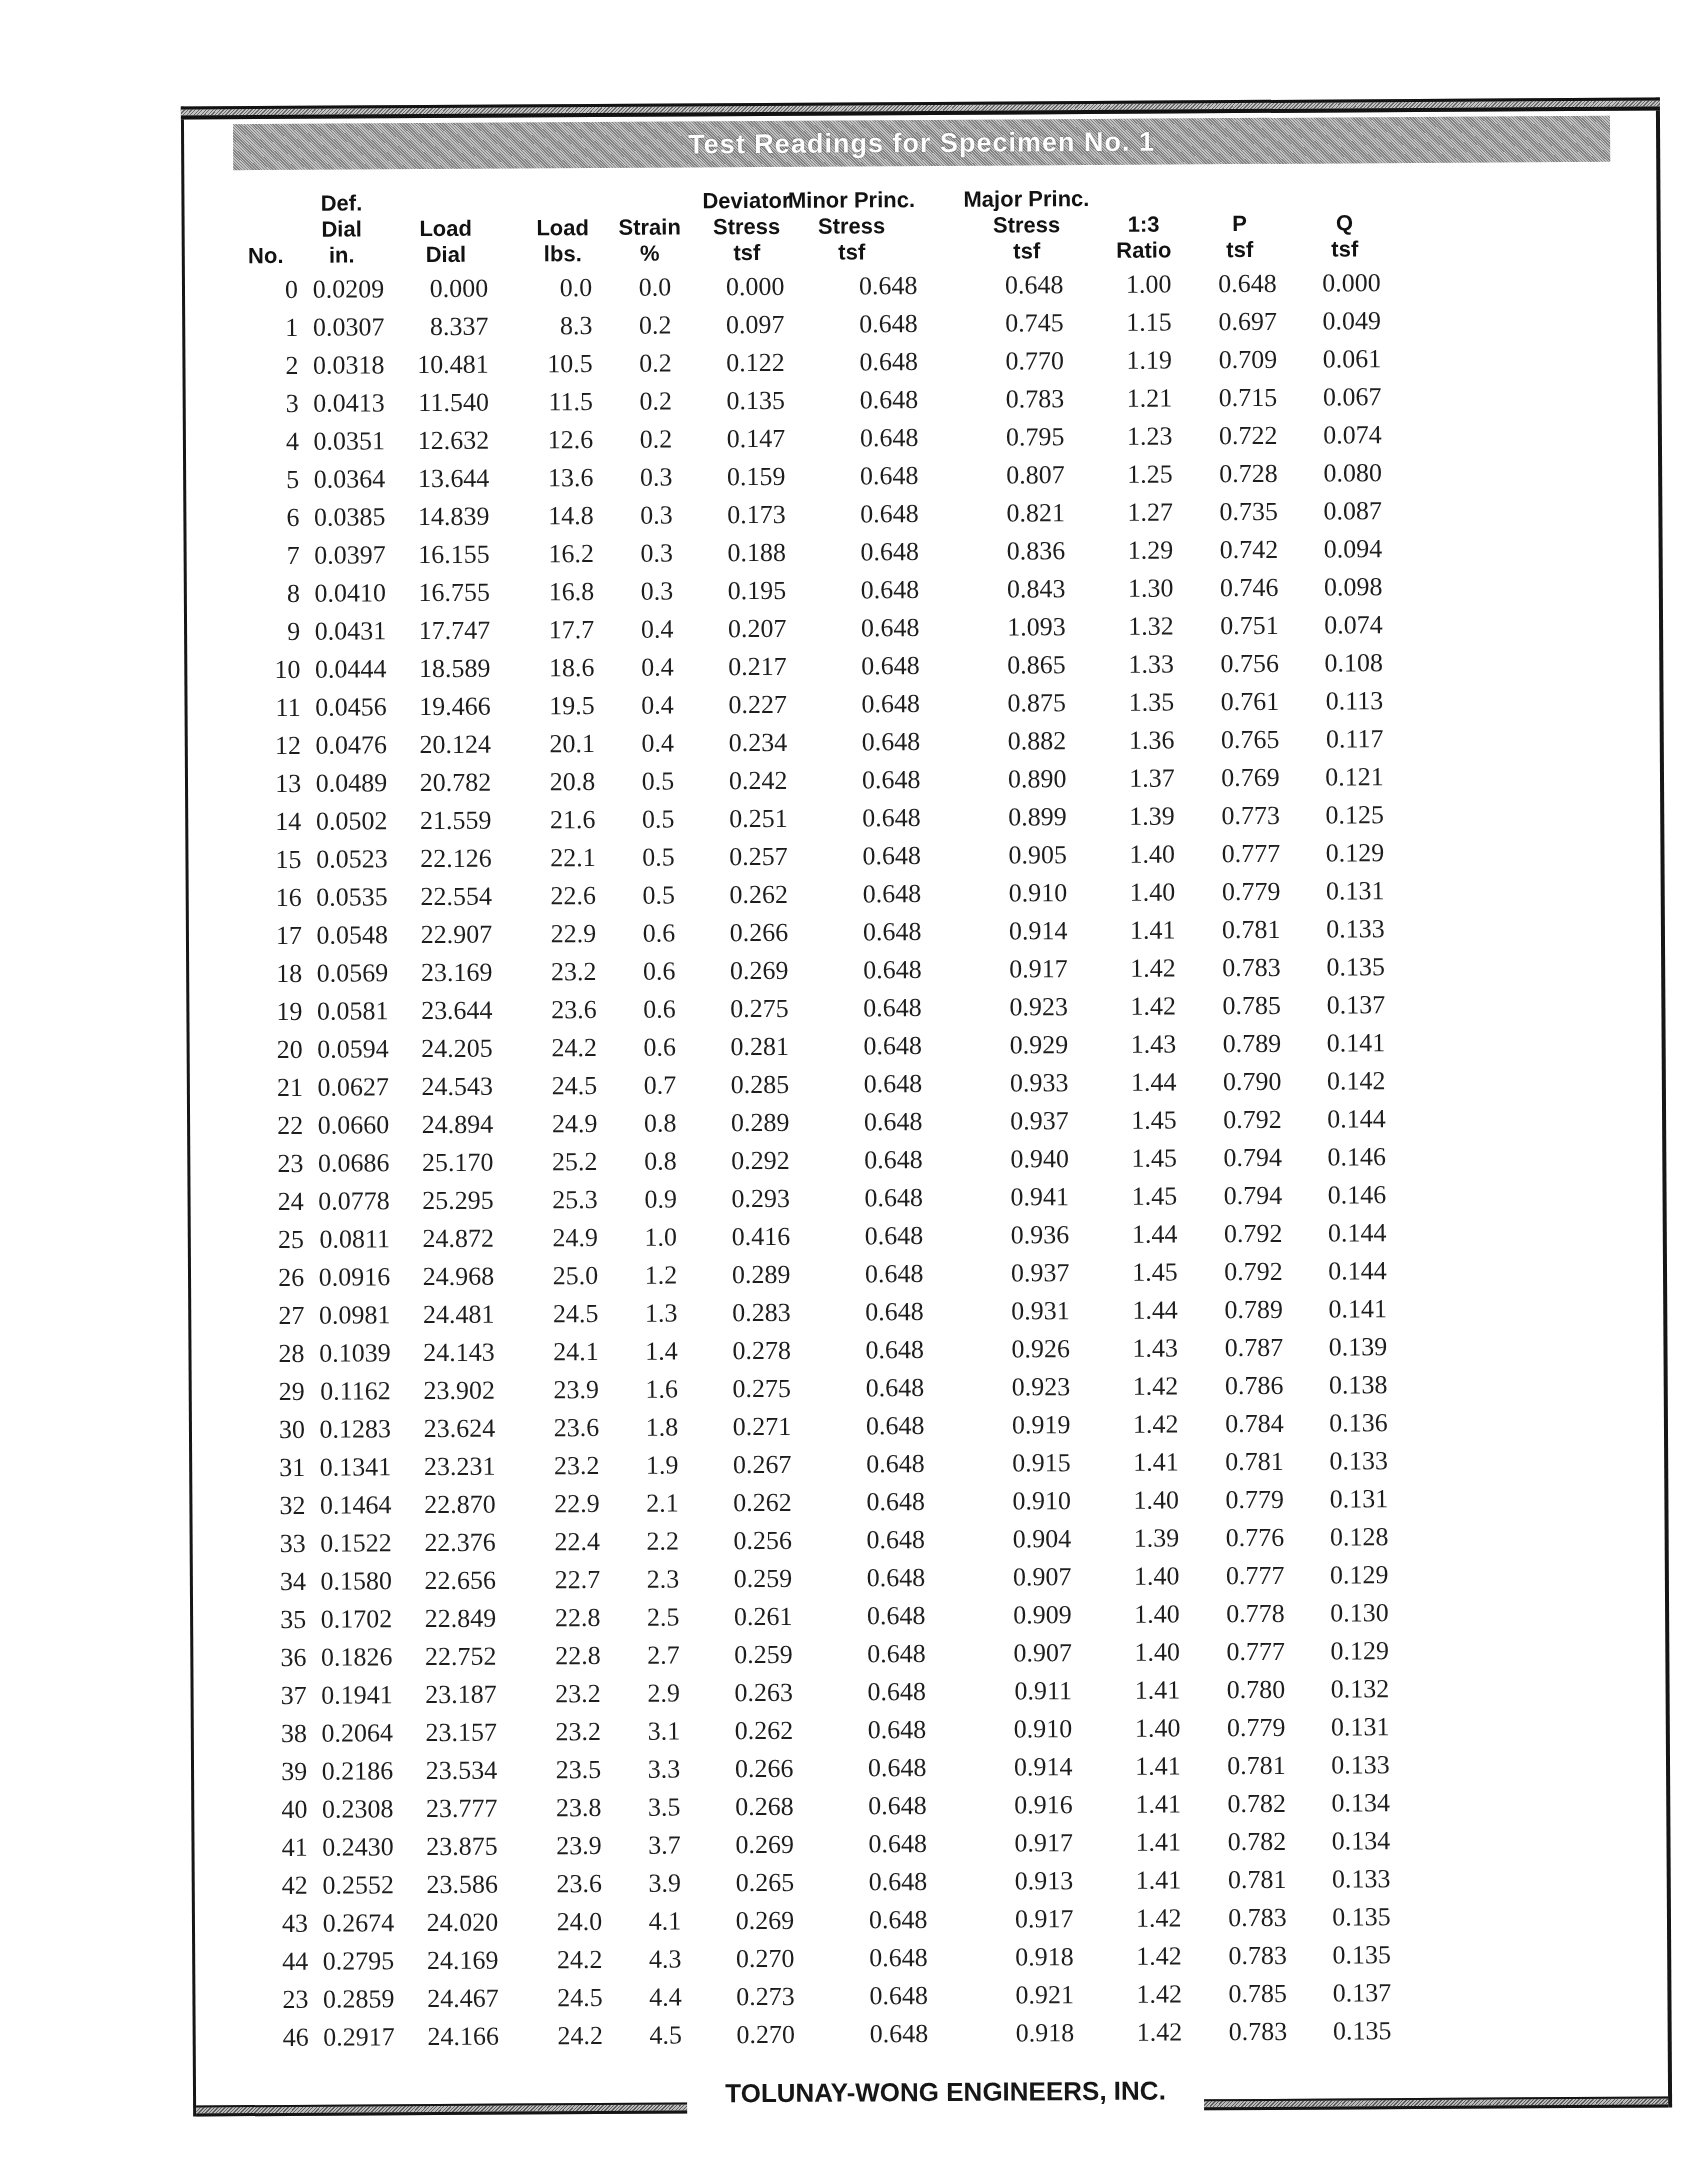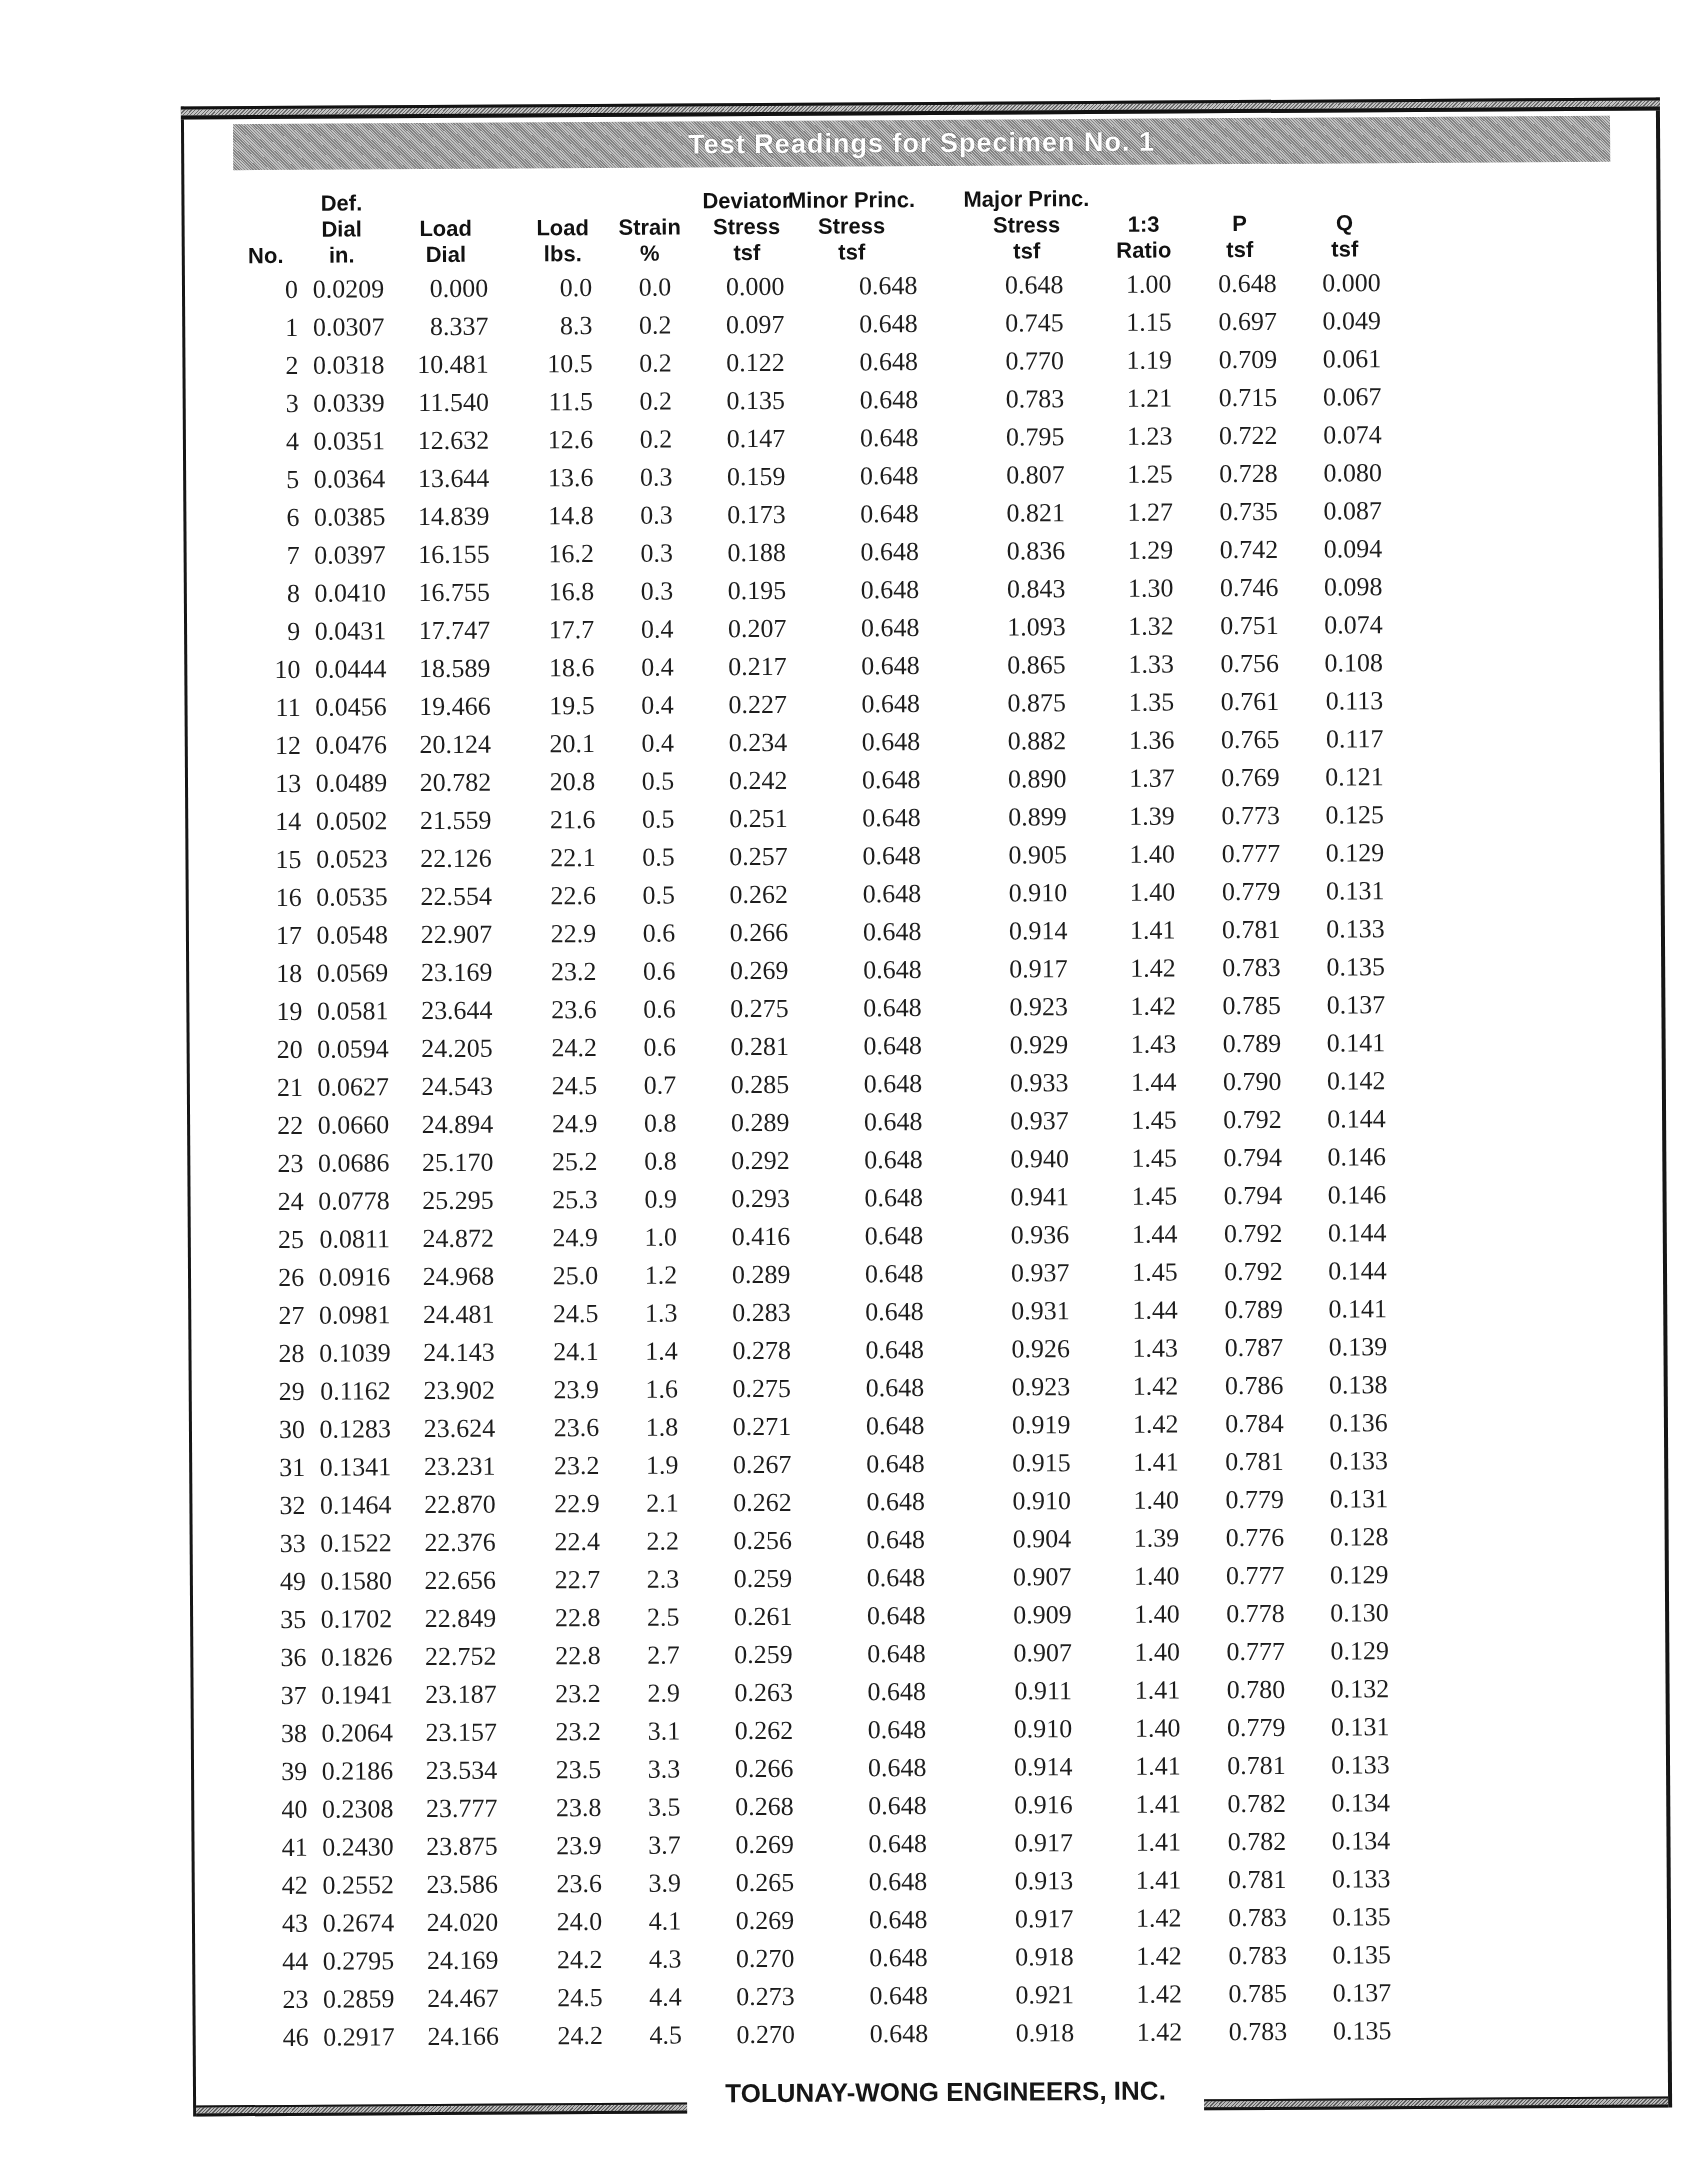--- a/index.html
+++ b/index.html
@@ -177,21 +177,21 @@
           <td>0.648</td>
           <td>0.770</td>
           <td>1.19</td>
           <td>0.709</td>
           <td>0.061</td>
           <td></td>
         </tr>
 
         <tr>
           <td>3</td>
-          <td>0.0339</td>
+          <td>0.0413</td>
           <td>11.540</td>
           <td>11.5</td>
           <td>0.2</td>
           <td>0.135</td>
           <td>0.648</td>
           <td>0.783</td>
           <td>1.21</td>
           <td>0.715</td>
           <td>0.067</td>
           <td></td>
@@ -641,21 +641,21 @@
           <td>0.256</td>
           <td>0.648</td>
           <td>0.904</td>
           <td>1.39</td>
           <td>0.776</td>
           <td>0.128</td>
           <td></td>
         </tr>
 
         <tr>
-          <td>49</td>
+          <td>34</td>
           <td>0.1580</td>
           <td>22.656</td>
           <td>22.7</td>
           <td>2.3</td>
           <td>0.259</td>
           <td>0.648</td>
           <td>0.907</td>
           <td>1.40</td>
           <td>0.777</td>
           <td>0.129</td>

